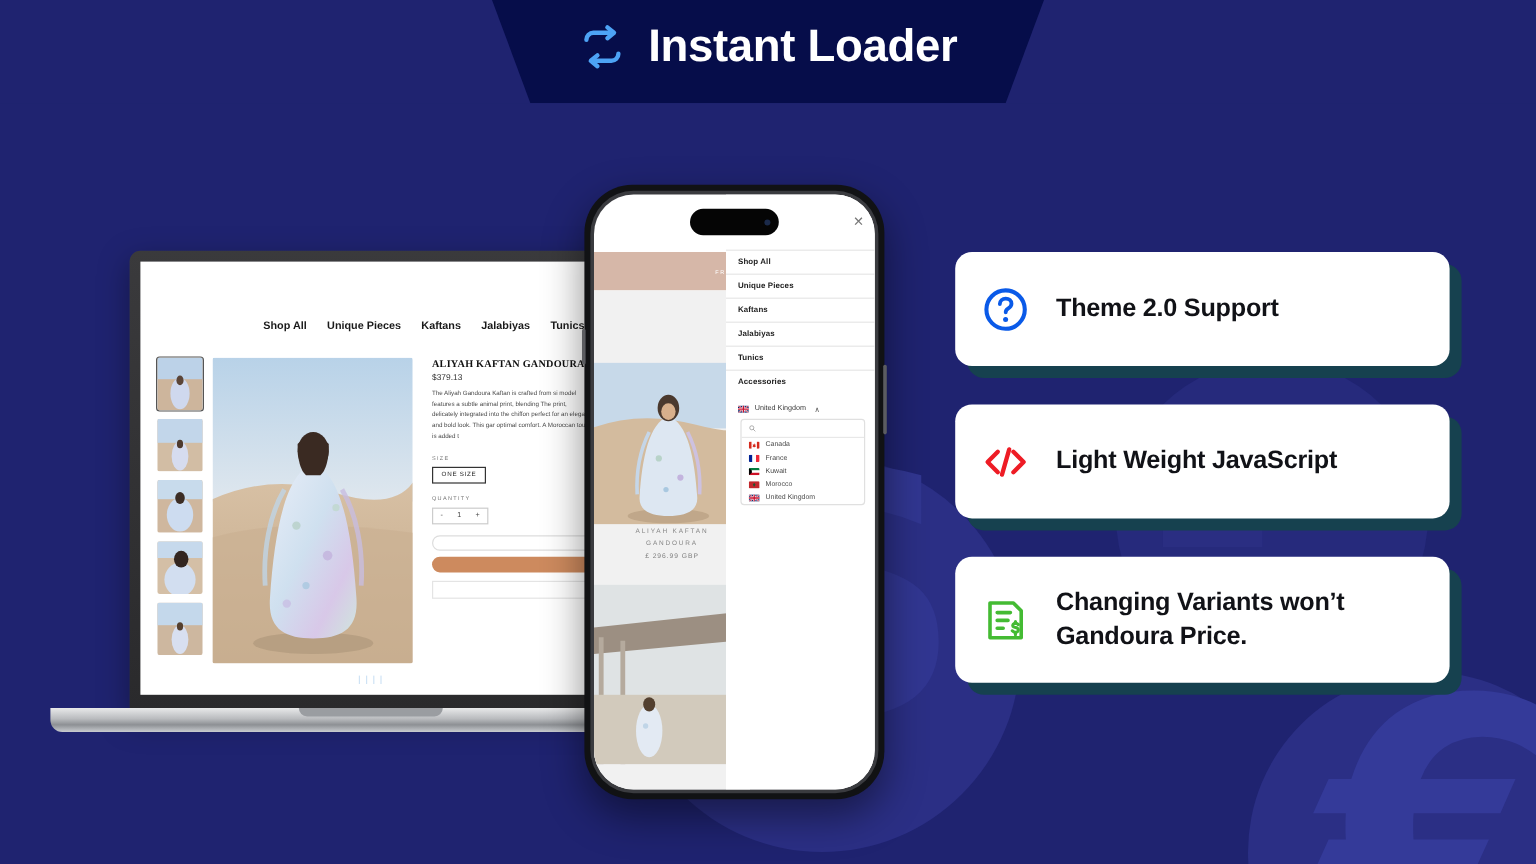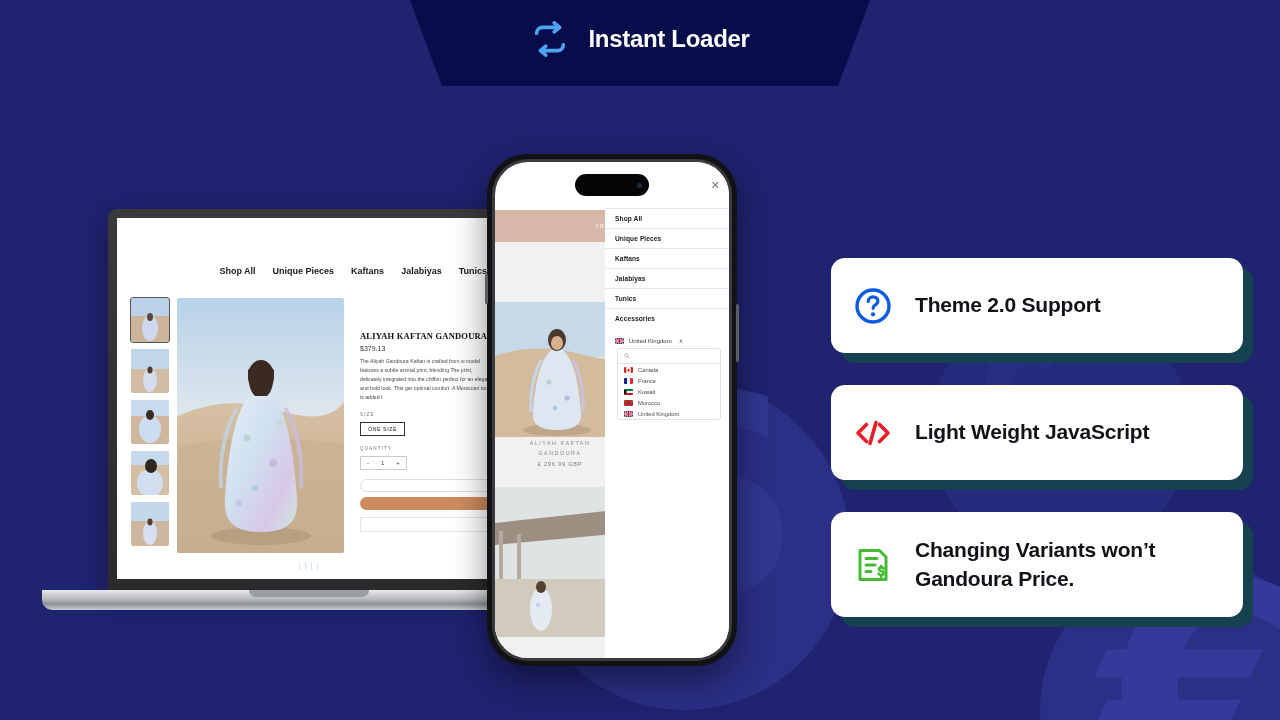--- a/index.html
+++ b/index.html
@@ -34,21 +34,21 @@
   
   .banner-bg { position: absolute; left: 0; top: 0; width: 1280px; height: 86px; background: #1f2370; }
   .banner {
     position: absolute; left: 0; top: 0; width: 1280px; height: 86px;
     display: flex; align-items: center; justify-content: center; gap: 18px;
     background: #060d4a;
     clip-path: polygon(410px 0, 870px 0, 838px 86px, 442px 86px);
   }
   .banner-inner { display:flex; align-items:center; gap: 18px; transform: translateY(-4px); }
   .banner-title {
-    color: #ffffff; font-size: 24px; font-weight: 700; letter-spacing: -0.3px;
+    color: #ffffff; font-size: 38px; font-weight: 700; letter-spacing: -0.3px;
   }
   .loop-icon { width: 40px; height: 40px; display:block; }
 
   
   .laptop { position: absolute; left: 108px; top: 209px; width: 400px; height: 400px; }
   .laptop-lid {
     position: absolute; left: 0; top: 0; width: 400px; height: 383px;
     background: linear-gradient(180deg,#3a3a3c 0%, #2a2a2c 100%);
     border-radius: 9px 9px 0 0;
     padding: 9px 9px 13px 9px;
@@ -71,21 +71,21 @@
   .lp-nav {
     display:flex; justify-content:flex-end; gap: 17px; align-items:center;
     padding: 48px 12px 0 0; font-size: 9px; color:#1a1a1a; font-weight:600;
   }
   .lp-body { display:flex; padding: 22px 0 0 14px; gap: 8px; }
   .lp-thumbs { display:flex; flex-direction:column; gap: 7px; width: 38px; flex:none; }
   .lp-thumb { width:38px; height:44px; border-radius:2px; position:relative; overflow:hidden; }
   .lp-thumb.sel { outline: 1px solid #555; }
   .lp-hero { width: 167px; height: 255px; flex:none; border-radius:2px; overflow:hidden; position:relative; }
   .lp-info { flex: 1; padding-left: 8px; padding-right: 4px; }
-  .lp-title { font-family:"Liberation Serif", serif; font-weight:700; font-size:8.5px; letter-spacing:.2px; color:#111;margin-top:33px; }
+  .lp-title { font-family:"Liberation Serif", serif; font-weight:700; font-size:8.5px; letter-spacing:.2px; color:#111; }
   .lp-price { font-size:7px; color:#333; margin-top:4px; }
   .lp-desc { font-size:5.2px; color:#4a4a4a; line-height:1.75; margin-top:5px; }
   .lp-label { font-size:4.6px; letter-spacing:1.1px; color:#777; margin-top:10px; }
   .lp-size-btn {
     display:inline-block; margin-top:3px; border:1px solid #333; padding:3px 7px;
     font-size:5.2px; letter-spacing:.6px; color:#222;
   }
   .lp-qty { display:inline-flex; align-items:center; border:1px solid #ccc; margin-top:3px; }
   .lp-qty span { font-size:6px; color:#444; padding: 3px 6px; }
   .lp-qty .num { border-left:0; border-right:0; min-width:14px; text-align:center; }
@@ -137,21 +137,21 @@
   .ph-country { display:flex; align-items:center; gap:5px; padding:9px 10px 4px 10px; }
   .ph-country-name { font-size:6px; color:#3a3a3a; }
   .ph-chev { font-size:6px; color:#555; margin-left:2px; }
   .ph-dropdown { margin:0 8px 0 12px; border:1px solid #e0e0e0; border-radius:3px; background:#fff; }
   .ph-search { border-bottom:1px solid #e8e8e8; padding:4px 6px; display:flex; align-items:center; }
   .ph-search svg { width:6px; height:6px; }
   .ph-opt { display:flex; align-items:center; gap:5px; padding:2.5px 6px; font-size:5.8px; color:#4a4a4a; }
   .flag { width:9px; height:6px; flex:none; border-radius:1px; overflow:hidden; display:block; }
 
   
-  .features { position:absolute; left:831px; top:210px; width:412px;margin-top:48px; }
+  .features { position:absolute; left:796px; top:210px; width:412px; }
   .card-wrap { position:relative; margin-bottom:32px; }
   .card-shadow {
     position:absolute; left:10px; top:10px; width:412px; height:100%;
     background:#16414f; border-radius:14px;
   }
   .card {
     position:relative; background:#fff; border-radius:14px; min-height:95px;
     display:flex; align-items:center; gap:22px; padding:14px 22px;
   }
   .card-2 { min-height:95px;text-align:center; }

